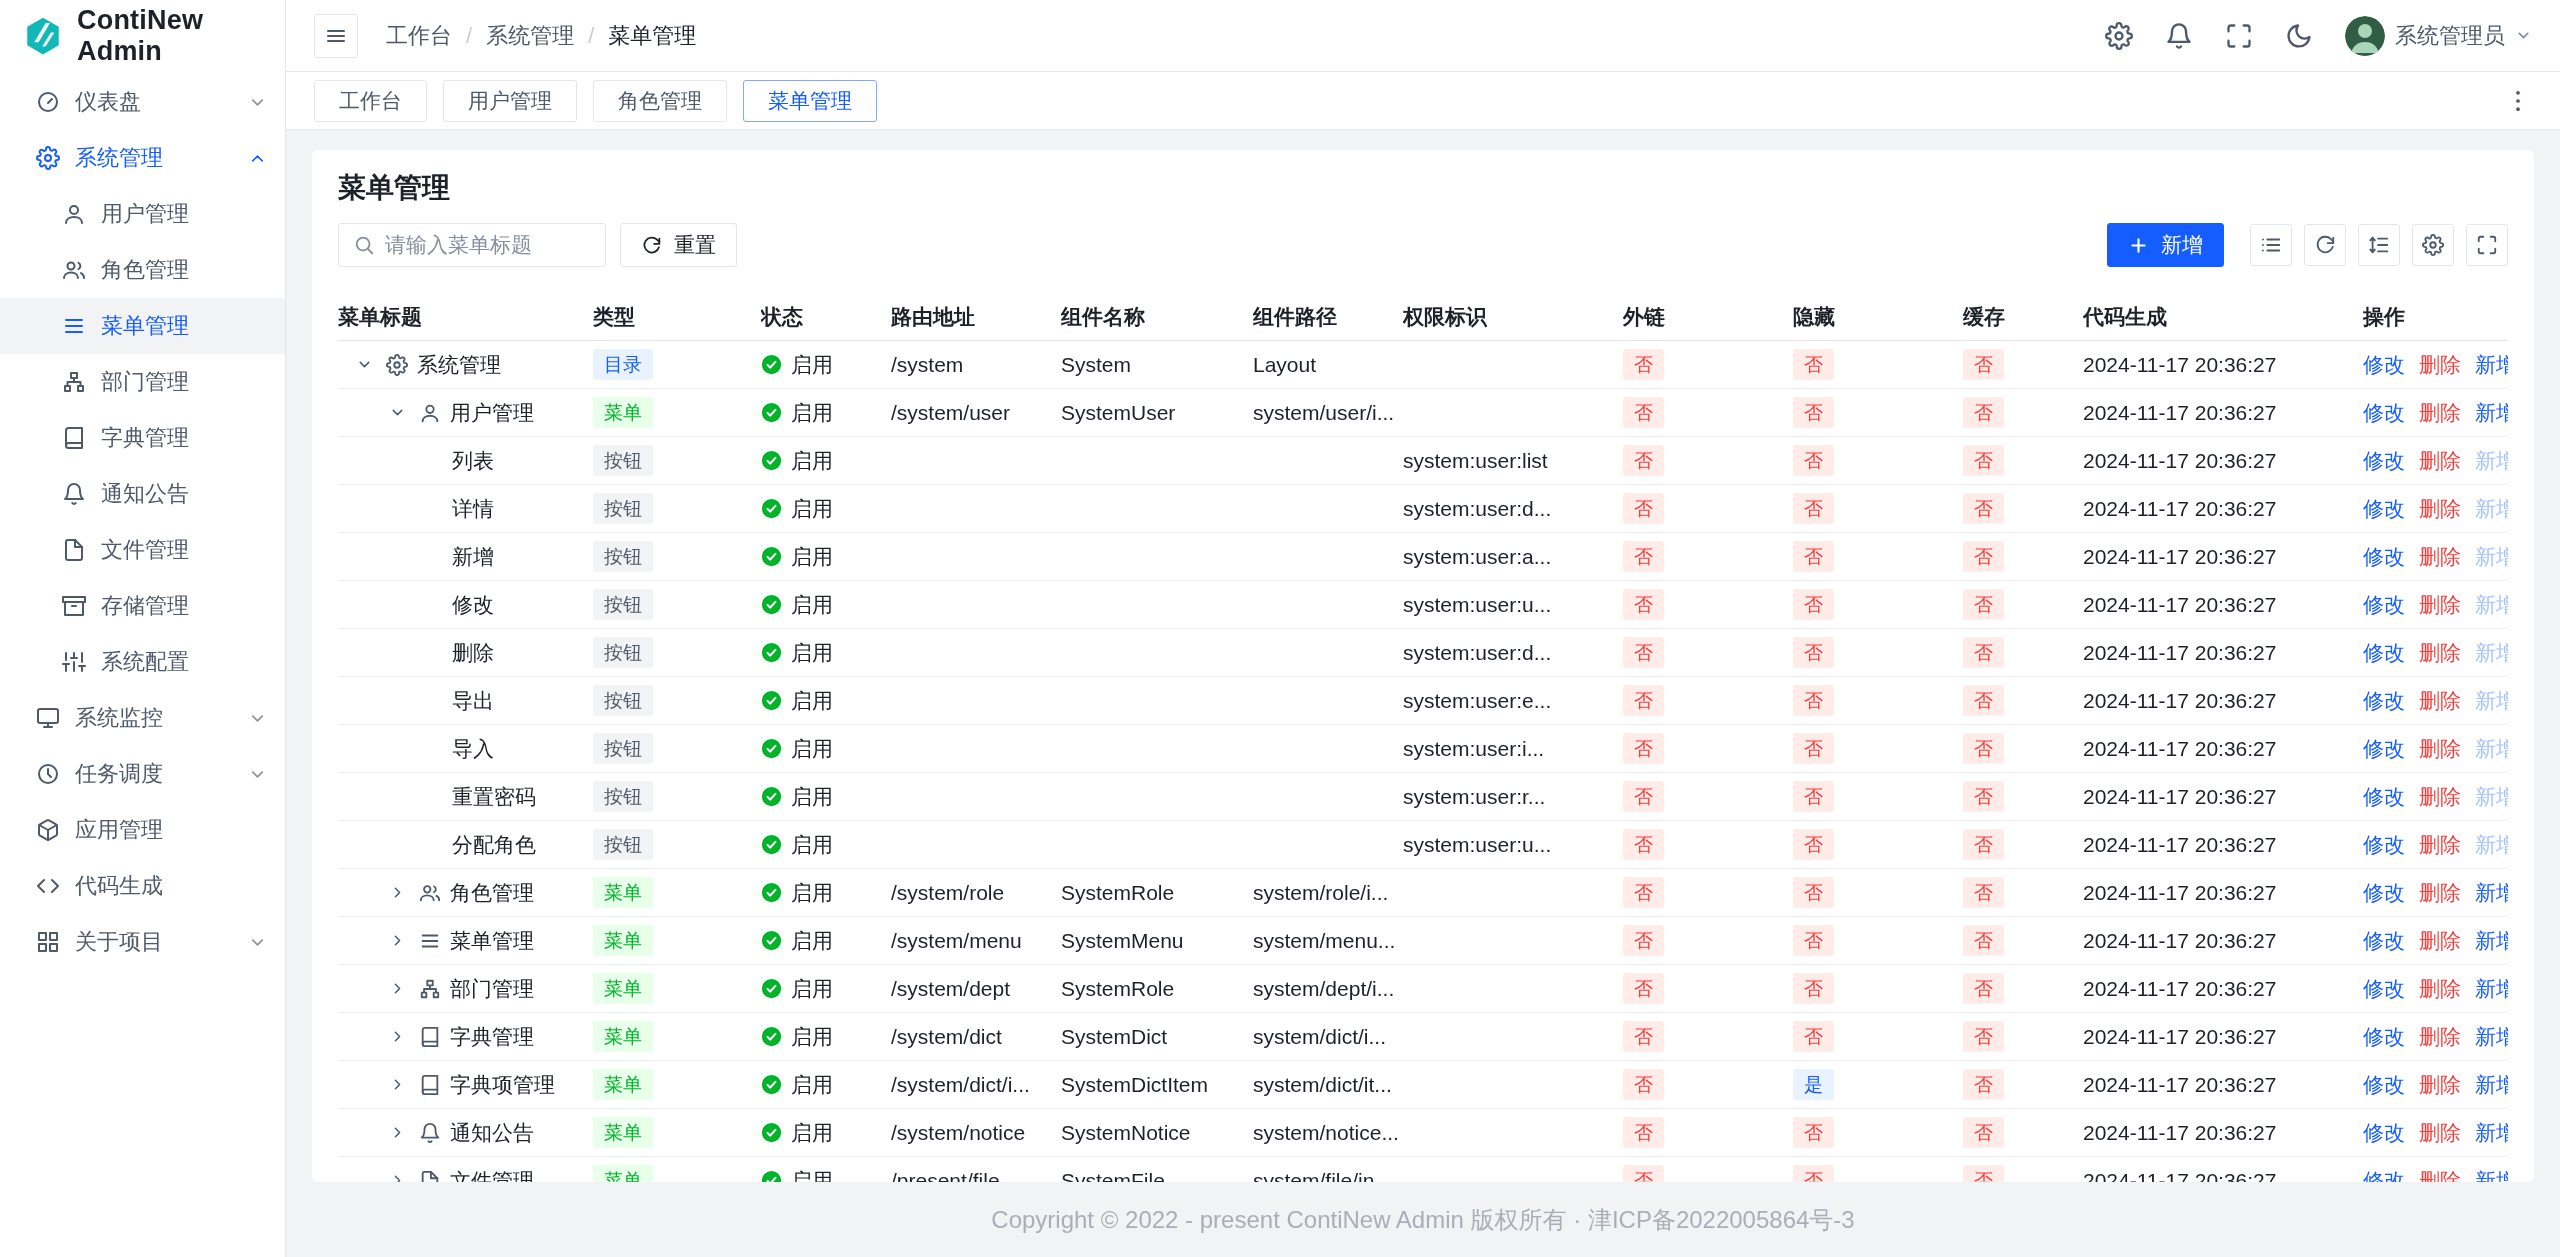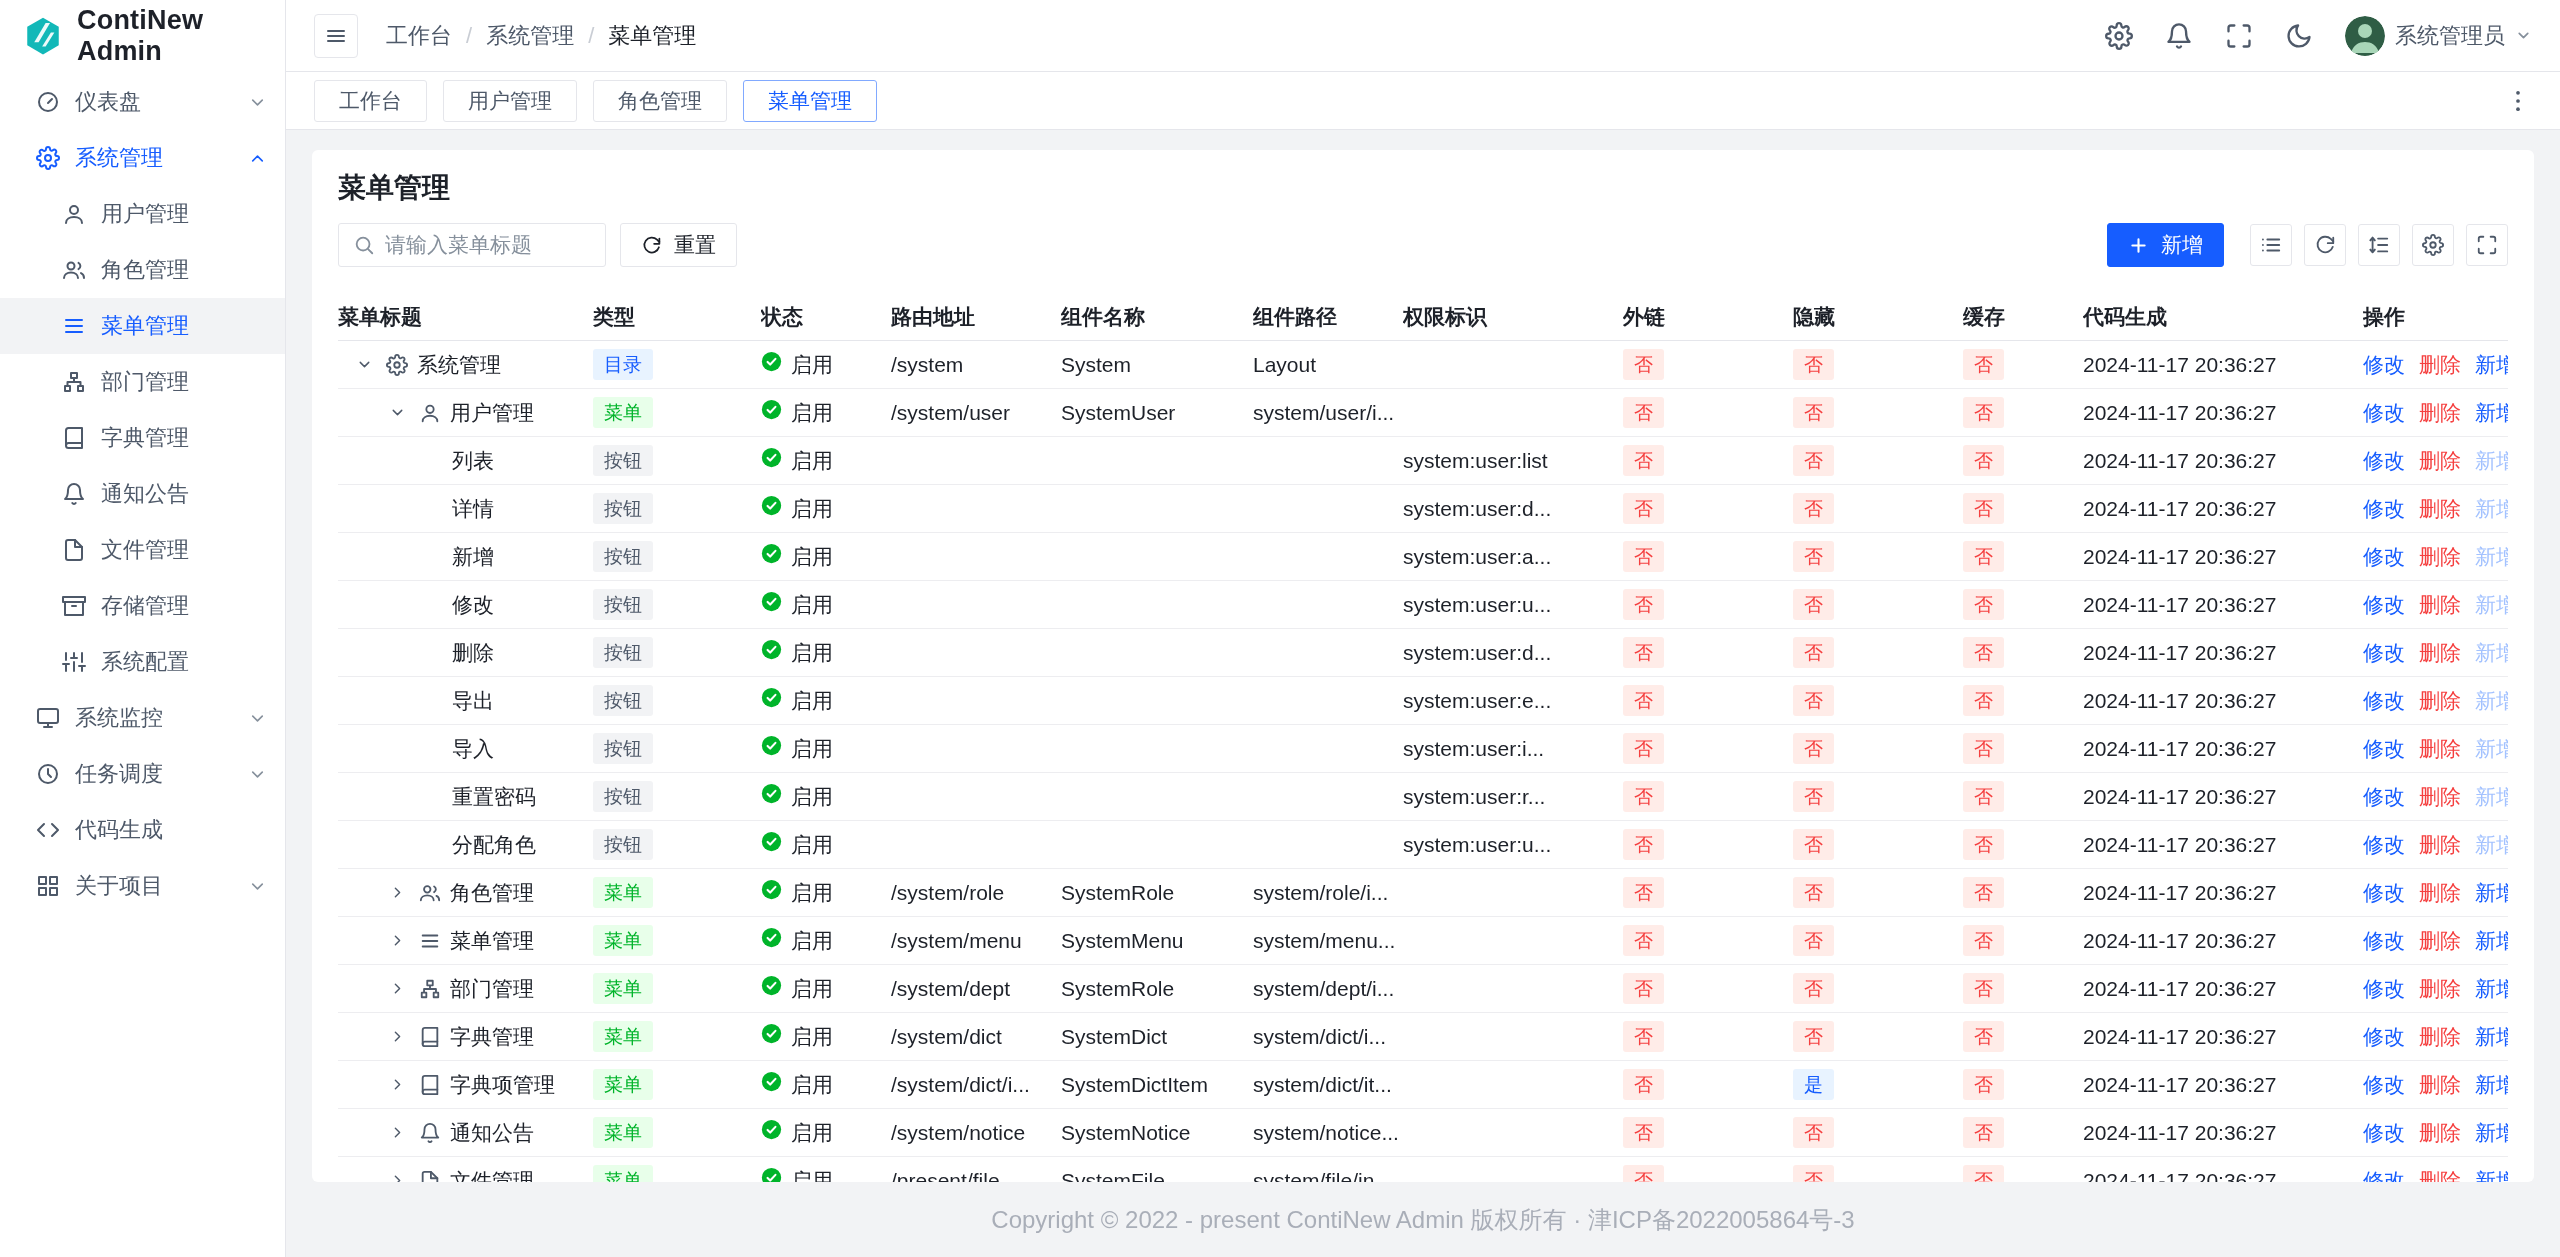--- a/index.html
+++ b/index.html
@@ -73,21 +73,21 @@
   .thead, .trow { display: grid; grid-template-columns: 255px 168px 130px 170px 192px 150px 220px 170px 170px 120px 280px 1fr; align-items: center; }
   .thead { height: 48px; flex: none; border-bottom: 1px solid #e5e6eb; }
   .th { font-size: 21px; font-weight: 600; color: #1d2129; padding-right: 14px; white-space: nowrap; overflow: hidden; }
   .tbody { flex: 1; min-height: 0; overflow: hidden; }
   .trow { height: 48px; border-bottom: 1px solid #ededf0; }
   .td { font-size: 21px; color: #1d2129; padding-right: 14px; white-space: nowrap; overflow: hidden; }
   .td-title { display: flex; align-items: center; gap: 9px; }
   .tree-arrow { width: 26px; height: 26px; color: #4e5969; flex: none; display: inline-flex; align-items: center; justify-content: center; cursor: pointer; }
   .tree-arrow svg { width: 17px; height: 17px; }
   .row-ic { width: 22px; height: 22px; color: #4e5969; }
-  .td-status { display: flex; align-items: flex-start; gap: 9px; }
+  .td-status { display: flex; align-items: center; gap: 9px; }
   .status-ic { width: 21px; height: 21px; }
   .badge { display: inline-block; height: 31px; line-height: 31px; padding: 0 11px; border-radius: 3px; font-size: 19px; }
   .b-blue  { background: #e8f3ff; color: #165dff; }
   .b-green { background: #e8ffea; color: #00b42a; }
   .b-gray  { background: #f2f3f5; color: #4e5969; }
   .b-red   { background: #ffece8; color: #f53f3f; }
   .td-actions { display: flex; gap: 14px; }
   .td-actions a { text-decoration: none; cursor: pointer; font-size: 21px; }
   .a-edit { color: #165dff; }
   .a-del  { color: #f53f3f; }
@@ -243,20 +243,29 @@
               <circle cx="12" cy="12" r="9"></circle>
               <path d="M12 7v5l3 3"></path>
             </svg>
           </span>
           <span class="side-label">任务调度</span>
           <span class="icon side-chev">
             <svg viewBox="0 0 24 24" fill="none" stroke="currentColor" stroke-width="2" stroke-linecap="round" stroke-linejoin="round">
               <path d="M6 9l6 6 6-6"></path>
             </svg>
           </span>
+        </div>
+        <div class="side-item">
+          <span class="icon side-ic">
+            <svg viewBox="0 0 24 24" fill="none" stroke="currentColor" stroke-width="2" stroke-linecap="round" stroke-linejoin="round">
+              <path d="M21 16V8a2 2 0 0 0-1-1.73l-7-4a2 2 0 0 0-2 0l-7 4A2 2 0 0 0 3 8v8a2 2 0 0 0 1 1.73l7 4a2 2 0 0 0 2 0l7-4A2 2 0 0 0 21 16z"></path>
+              <path d="M3.3 7l8.7 5 8.7-5M12 22V12"></path>
+            </svg>
+          </span>
+          <span class="side-label">应用管理</span>
         </div>
         <div class="side-item">
           <span class="icon side-ic">
             <svg viewBox="0 0 24 24" fill="none" stroke="currentColor" stroke-width="2" stroke-linecap="round" stroke-linejoin="round">
               <path d="M16 18l6-6-6-6M8 6l-6 6 6 6"></path>
             </svg>
           </span>
           <span class="side-label">代码生成</span>
         </div>
         <div class="side-item">

